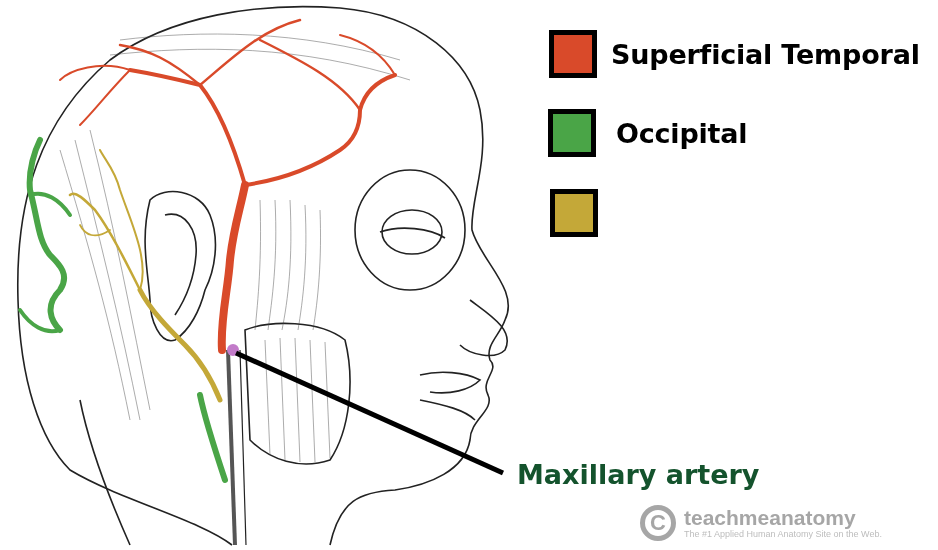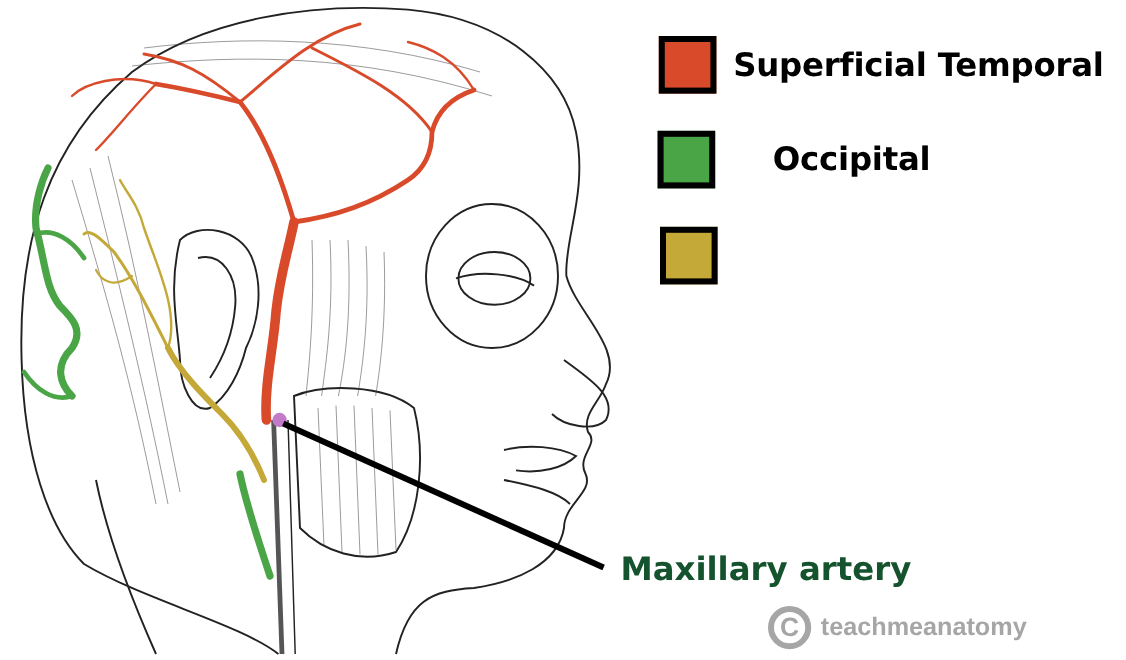--- a/index.html
+++ b/index.html
@@ -88,28 +88,29 @@
   </g>
 
   <circle cx="233" cy="350" r="6" fill="#c27bc9"></circle>
   <line x1="236" y1="353" x2="503" y2="473" stroke="#000" stroke-width="5"></line>
 </svg>
 
 <div class="legend-item" style="left:549px; top:30px;">
   <div class="swatch" style="background:#d94a2a;"></div>
   <span class="legend-label">Superficial Temporal</span>
 </div>
-<div class="legend-item" style="left:548px; top:109px;gap:28px;">
+<div class="legend-item" style="left:548px; top:109px;">
   <div class="swatch" style="background:#4aa547;"></div>
   <span class="legend-label" style="margin-left:20px;">Occipital</span>
 </div>
 <div class="legend-item" style="left:550px; top:189px;">
   <div class="swatch" style="background:#c4a838;"></div>
 </div>
 
 <div id="callout-label">Maxillary artery</div>
 
 <div id="watermark">
   <div id="wm-icon">C</div>
   <div id="wm-text">
     <span id="wm-brand">teachmeanatomy</span>
+    <span id="wm-tagline">The #1 Applied Human Anatomy Site on the Web.</span>
   </div>
 </div>
 
 </body></html>

